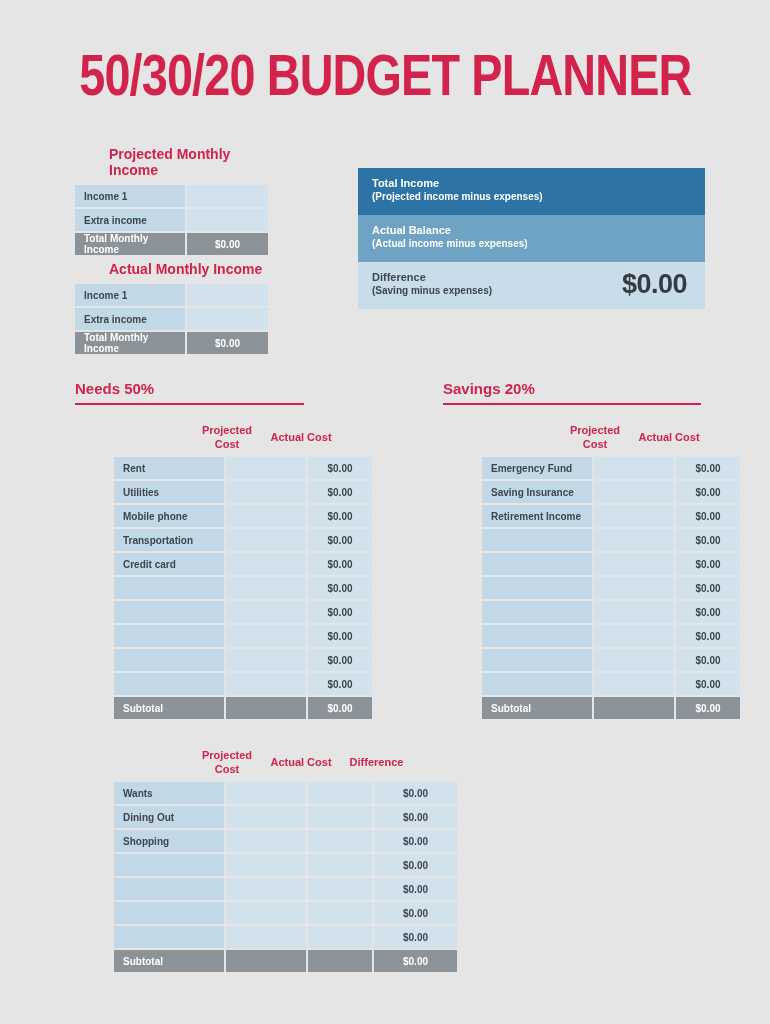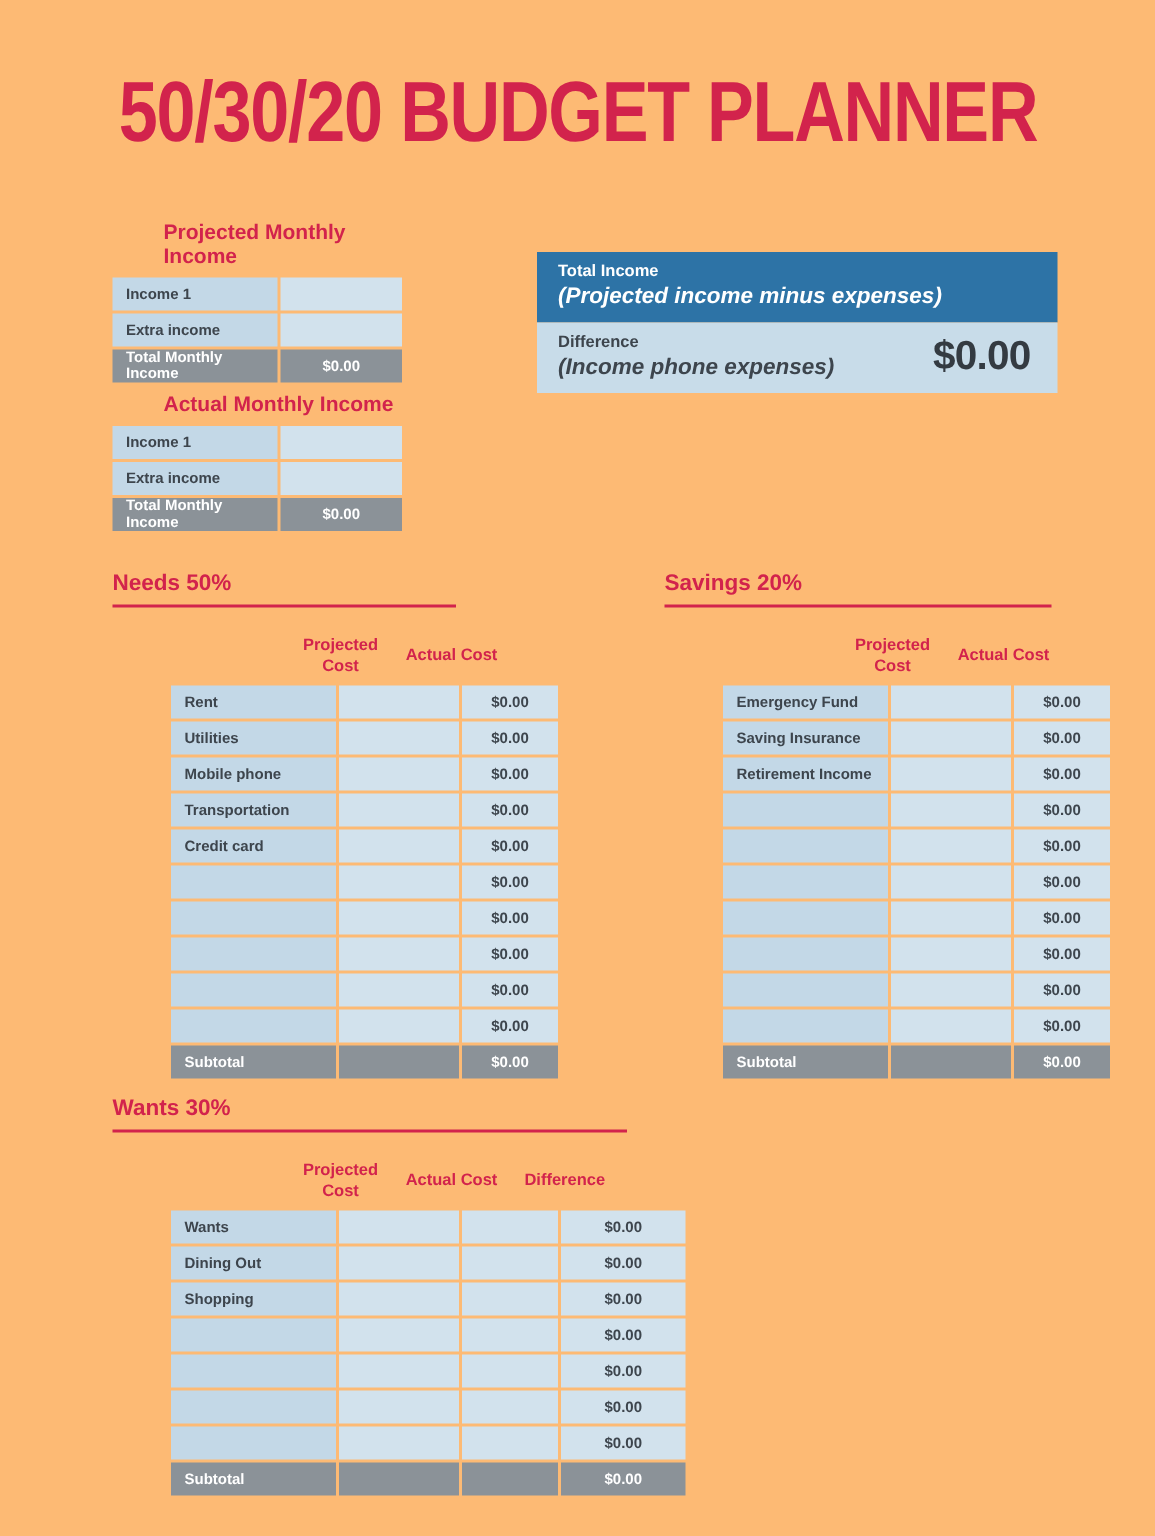--- a/index.html
+++ b/index.html
@@ -6,21 +6,21 @@
     --crimson:#d2234c;
     --band_dark:#2d73a6;
     --band_mid:#6fa3c4;
     --band_light:#c8dce9;
     --cell_label:#c3d8e7;
     --cell_value:#d2e2ed;
     --total_gray:#8b9298;
     --text_dark:#3d454d;
   }
   html,body{margin:0;padding:0;background:#fff;}
-  .page{position:relative;width:770px;height:1024px;background:#fdba74;
+  .page{position:relative;width:770px;height:1024px;background:#e5e5e5;
         font-family:"Liberation Sans",sans-serif;overflow:hidden;}
 
   
   .title-wrap{position:absolute;top:42px;left:0;right:0;display:flex;justify-content:center;}
   .title-text{font-size:57px;font-weight:bold;color:var(--crimson);
               letter-spacing:-1px;white-space:nowrap;transform:scaleX(.82);}
 
   
   .income-block{position:absolute;left:75px;width:193px;}
   #income-projected{top:146px;}
@@ -39,21 +39,21 @@
   .cell.tot.val{background:var(--total_gray);}
 
   
   .summary{position:absolute;left:358px;top:168px;width:347px;display:flex;flex-direction:column;}
   .band{height:47px;display:flex;align-items:center;padding:0 18px 3px 14px;box-sizing:border-box;}
   .band-0{background:var(--band_dark);color:#fff;}
   .band-1{background:var(--band_mid);color:#fff;}
   .band-2{background:var(--band_light);color:var(--text_dark);}
   .band .txt{display:flex;flex-direction:column;gap:3px;}
   .band-title{font-size:11px;font-weight:bold;line-height:1;}
-  .band-sub{font-size:15px;font-weight:bold;line-height:1;font-style:italic;}
+  .band-sub{font-size:10px;font-weight:bold;line-height:1;}
   .band-value{margin-left:auto;font-size:27px;font-weight:bold;color:#343b42;letter-spacing:-.5px;}
 
   
   .budget{position:absolute;}
   #table-needs{left:75px;top:380px;width:229px;}
   #table-savings{left:443px;top:380px;width:258px;}
   #table-wants{left:75px;top:730px;width:343px;}
   .section-heading{font-size:15px;font-weight:bold;color:var(--crimson);
                    padding-bottom:6px;border-bottom:2px solid var(--crimson);}
   .thead{margin-top:15px;}
@@ -97,24 +97,31 @@
   </div>
 
   <div class="summary">
     <div class="band band-0">
       <div class="txt">
         <div class="band-title">Total Income</div>
         <div class="band-sub">(Projected income minus expenses)</div>
       </div>
       <div class="band-value"></div>
     </div>
+    <div class="band band-1">
+      <div class="txt">
+        <div class="band-title">Actual Balance</div>
+        <div class="band-sub">(Actual income minus expenses)</div>
+      </div>
+      <div class="band-value"></div>
+    </div>
     <div class="band band-2">
       <div class="txt">
         <div class="band-title">Difference</div>
-        <div class="band-sub">(Income phone expenses)</div>
+        <div class="band-sub">(Saving minus expenses)</div>
       </div>
       <div class="band-value">$0.00</div>
     </div>
   </div>
 
   <div class="budget" id="table-needs">
     <div class="section-heading">Needs 50%</div>
     <div class="grid grid-3 thead">
         <div class="hcell"></div>
         <div class="hcell">
@@ -203,21 +210,20 @@
         <div class="cell lbl"></div>
         <div class="cell val"></div>
         <div class="cell val">$0.00</div>
         <div class="cell tot lbl">Subtotal</div>
         <div class="cell tot val"></div>
         <div class="cell tot val">$0.00</div>
       </div>
   </div>
 
   <div class="budget" id="table-wants">
-    <div class="section-heading">Wants 30%</div>
     <div class="grid grid-4 thead">
         <div class="hcell"></div>
         <div class="hcell">
           <span>Projected Cost</span>
         </div>
         <div class="hcell">
           <span>Actual Cost</span>
         </div>
         <div class="hcell">
           <span>Difference</span>

